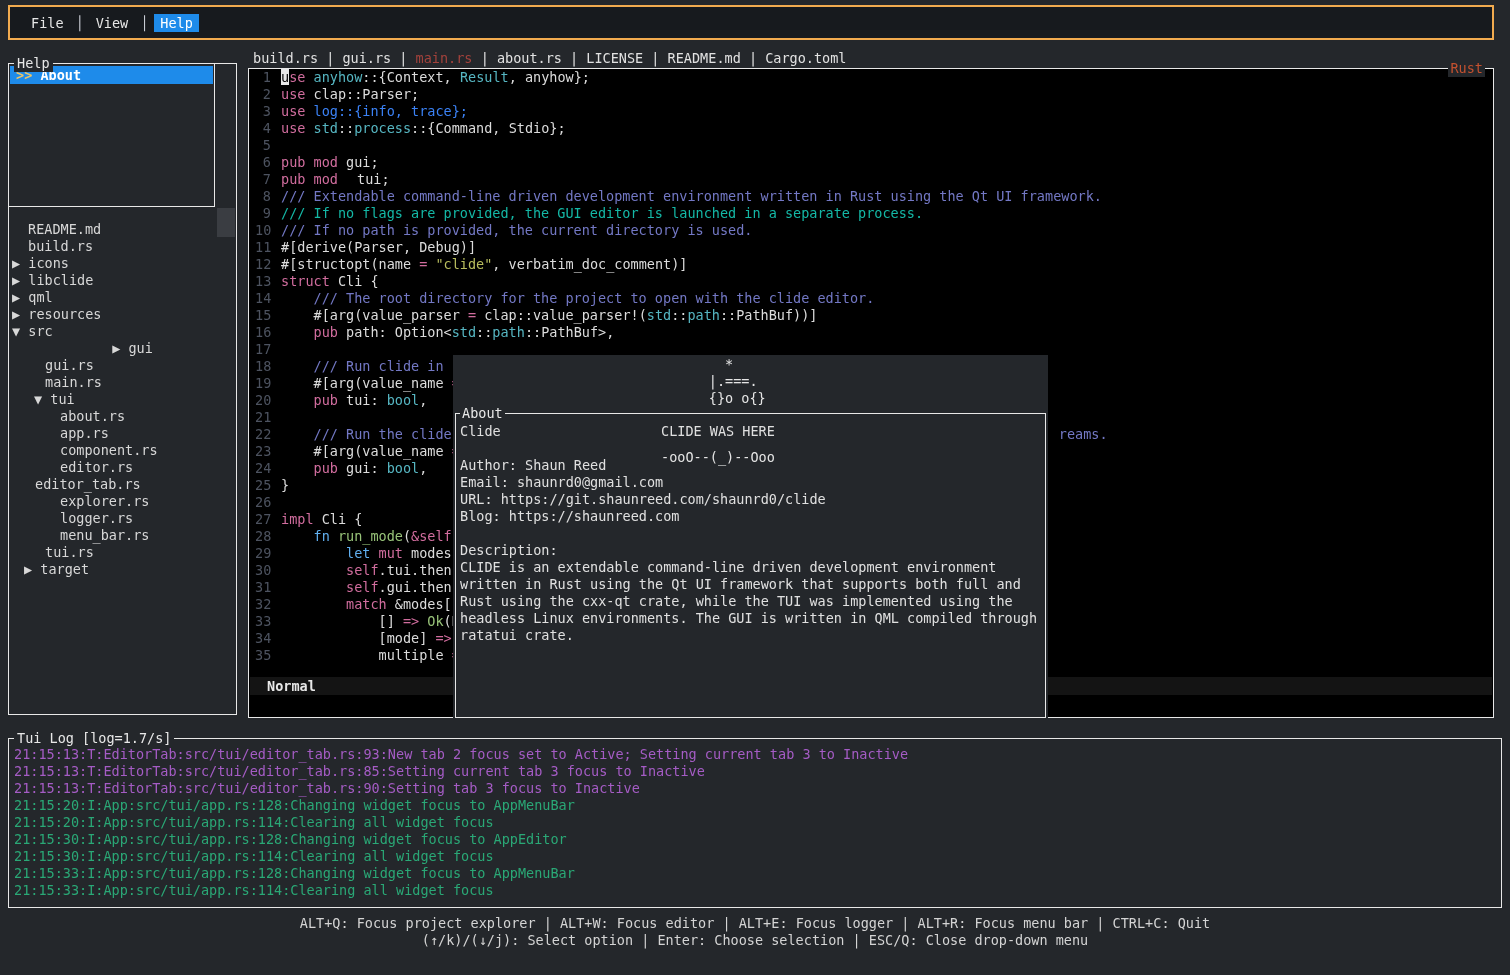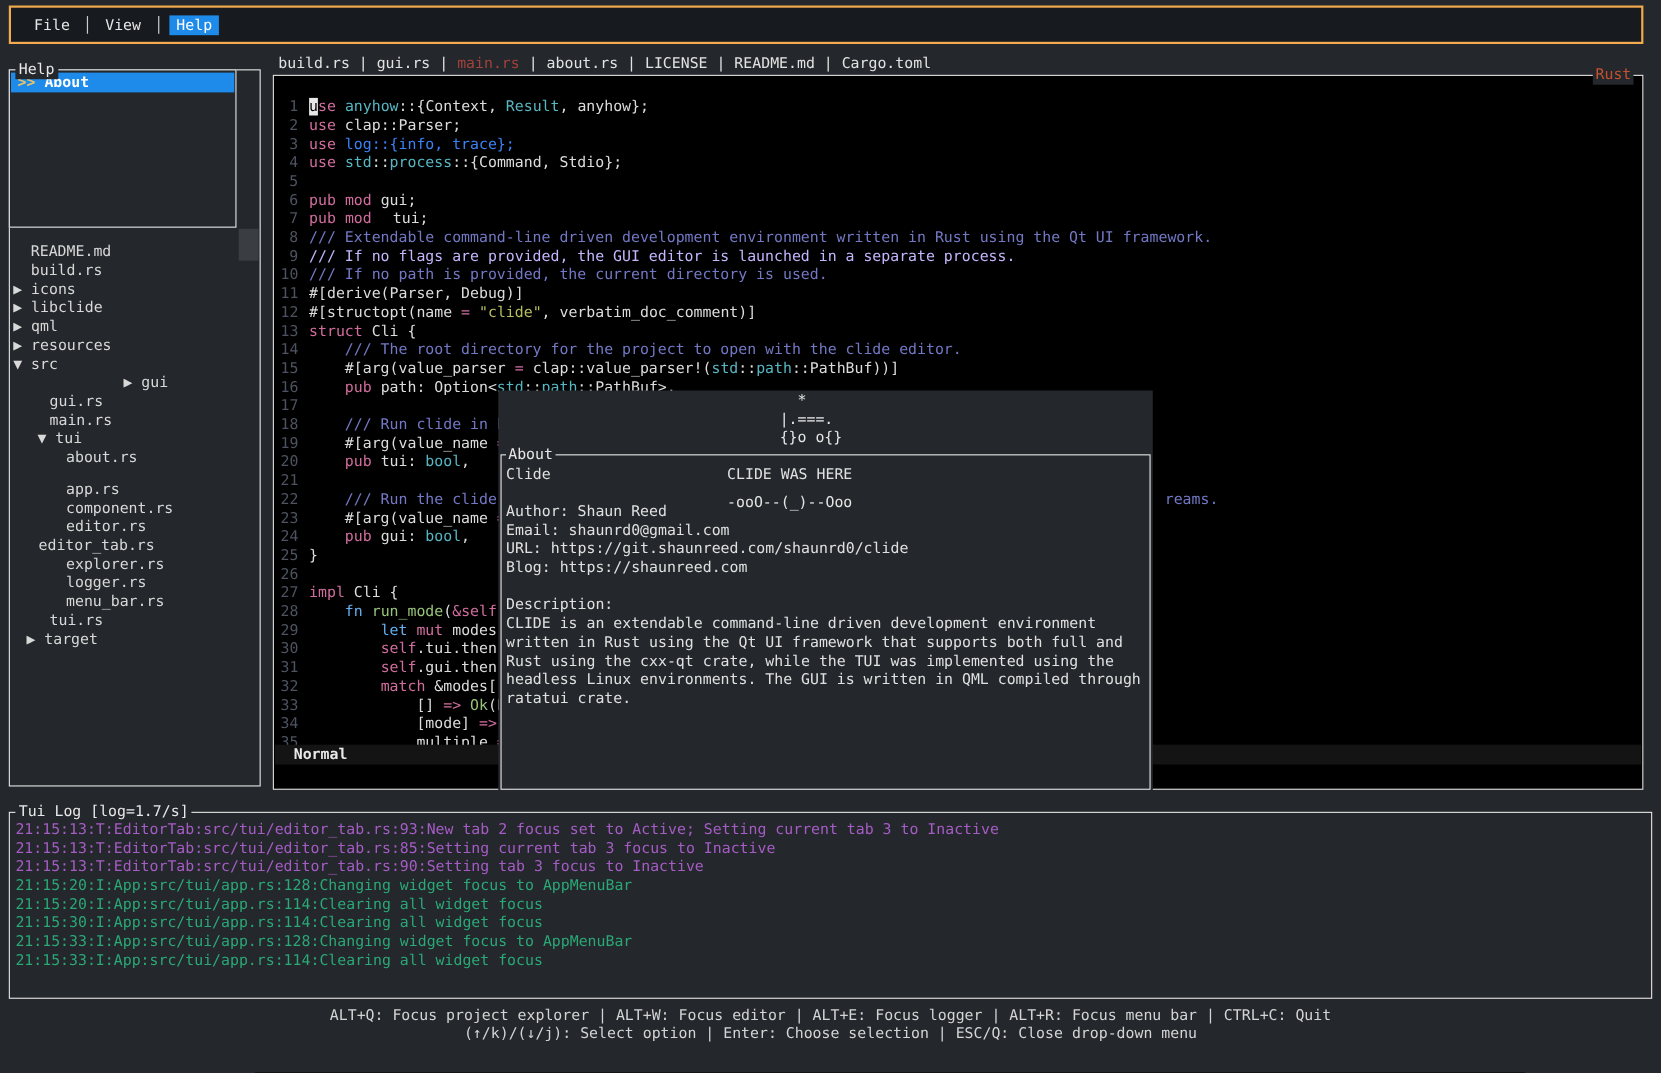--- a/index.html
+++ b/index.html
@@ -36,21 +36,21 @@
 
   
   .tabs{position:absolute;left:253px;top:50px;height:17px;line-height:17px;
         white-space:pre;color:#e2e2e2;}
   .tab.active{color:#a3423c;}
 
   
   .editor{left:248px;top:68px;width:1246px;height:650px;background:#000;}
   .editor-title{position:absolute;top:-9px;right:8px;background:#24272b;padding:0 2px;
                 color:#c4512f;height:17px;line-height:17px;}
-  .code{position:absolute;left:6px;top:20px;right:2px;}
+  .code{position:absolute;left:6px;top:0;right:2px;}
   .cline{height:17px;line-height:17px;white-space:pre;}
   .lnum{display:inline-block;width:16px;margin-right:10px;text-align:right;color:#4d5360;}
   .cursor{background:#e8e8e8;color:#000;}
   .gap{display:inline-block;}
   .statusline{position:absolute;left:1px;right:1px;top:608px;height:18px;line-height:18px;
               background:#141414;z-index:2;}
   .statusline span{margin-left:17px;font-weight:bold;color:#e8e8e8;}
 
   
   .dialog{position:absolute;left:453px;top:355px;width:595px;height:365px;
@@ -98,21 +98,21 @@
         <div class="tree-row" style="padding-left: 2px;"><span class="arrow">▶ </span><span>icons</span></div>
         <div class="tree-row" style="padding-left: 2px;"><span class="arrow">▶ </span><span>libclide</span></div>
         <div class="tree-row" style="padding-left: 2px;"><span class="arrow">▶ </span><span>qml</span></div>
         <div class="tree-row" style="padding-left: 2px;"><span class="arrow">▶ </span><span>resources</span></div>
         <div class="tree-row" style="padding-left: 2px;"><span class="arrow">▼ </span><span>src</span></div>
         <div class="tree-row" style="padding-left: 20px; text-align: center;"><span class="arrow">▶ </span><span>gui</span></div>
         <div class="tree-row" style="padding-left: 35px;"><span>gui.rs</span></div>
         <div class="tree-row" style="padding-left: 35px;"><span>main.rs</span></div>
         <div class="tree-row" style="padding-left: 24px;"><span class="arrow">▼ </span><span>tui</span></div>
         <div class="tree-row" style="padding-left: 50px;"><span>about.rs</span></div>
-        <div class="tree-row" style="padding-left: 50px; margin-top: 12px;"><span>app.rs</span></div>
+        <div class="tree-row" style="padding-left: 50px;"><span>app.rs</span></div>
         <div class="tree-row" style="padding-left: 50px;"><span>component.rs</span></div>
         <div class="tree-row" style="padding-left: 50px;"><span>editor.rs</span></div>
         <div class="tree-row" style="padding-left: 25px;"><span>editor_tab.rs</span></div>
         <div class="tree-row" style="padding-left: 50px;"><span>explorer.rs</span></div>
         <div class="tree-row" style="padding-left: 50px;"><span>logger.rs</span></div>
         <div class="tree-row" style="padding-left: 50px;"><span>menu_bar.rs</span></div>
         <div class="tree-row" style="padding-left: 35px;"><span>tui.rs</span></div>
         <div class="tree-row" style="padding-left: 14px;"><span class="arrow">▶ </span><span>target</span></div>
       </div>
     <div class="thumb"></div>
@@ -131,21 +131,21 @@
     <span class="editor-title">Rust</span>
     <div class="code">
         <div class="cline"><span class="lnum">1</span><span class="cursor">u</span><span style="color: rgb(209, 109, 158);">se</span><span style="color: rgb(220, 220, 220);"> </span><span style="color: rgb(86, 182, 194);">anyhow</span><span style="color: rgb(220, 220, 220);">::{Context, </span><span style="color: rgb(86, 182, 194);">Result</span><span style="color: rgb(220, 220, 220);">, anyhow};</span></div>
         <div class="cline"><span class="lnum">2</span><span style="color: rgb(209, 109, 158);">use</span><span style="color: rgb(220, 220, 220);"> clap::Parser;</span></div>
         <div class="cline"><span class="lnum">3</span><span style="color: rgb(209, 109, 158);">use</span><span style="color: #3b82f6;"> log::{info, trace};</span></div>
         <div class="cline"><span class="lnum">4</span><span style="color: rgb(209, 109, 158);">use</span><span style="color: rgb(220, 220, 220);"> </span><span style="color: rgb(86, 182, 194);">std</span><span style="color: rgb(220, 220, 220);">::</span><span style="color: rgb(86, 182, 194);">process</span><span style="color: rgb(220, 220, 220);">::{Command, Stdio};</span></div>
         <div class="cline"><span class="lnum">5</span></div>
         <div class="cline"><span class="lnum">6</span><span style="color: rgb(209, 109, 158);">pub</span><span style="color: rgb(220, 220, 220);"> </span><span style="color: rgb(209, 109, 158);">mod</span><span style="color: rgb(220, 220, 220);"> gui;</span></div>
         <div class="cline"><span class="lnum">7</span><span style="color: rgb(209, 109, 158);">pub</span><span style="color: rgb(220, 220, 220);"> </span><span style="color: rgb(209, 109, 158);">mod</span><span style="color: rgb(220, 220, 220); margin-left: 11px;"> tui;</span></div>
         <div class="cline"><span class="lnum">8</span><span style="color: rgb(115, 120, 197);">/// Extendable command-line driven development environment written in Rust using the Qt UI framework.</span></div>
-        <div class="cline"><span class="lnum">9</span><span style="color: #c4b5fd;">/// If no flags are provided, the GUI editor is launched in a separate process.</span></div>
+        <div class="cline"><span class="lnum">9</span><span style="color: #14b8a6;">/// If no flags are provided, the GUI editor is launched in a separate process.</span></div>
         <div class="cline"><span class="lnum">10</span><span style="color: rgb(115, 120, 197);">/// If no path is provided, the current directory is used.</span></div>
         <div class="cline"><span class="lnum">11</span><span style="color: rgb(220, 220, 220);">#[derive(Parser, Debug)]</span></div>
         <div class="cline"><span class="lnum">12</span><span style="color: rgb(220, 220, 220);">#[structopt(name </span><span style="color: rgb(209, 109, 158);">=</span><span style="color: rgb(220, 220, 220);"> </span><span style="color: rgb(184, 189, 94);">"clide"</span><span style="color: rgb(220, 220, 220);">, verbatim_doc_comment)]</span></div>
         <div class="cline"><span class="lnum">13</span><span style="color: rgb(209, 109, 158);">struct</span><span style="color: rgb(220, 220, 220);"> Cli {</span></div>
         <div class="cline"><span class="lnum">14</span><span style="color: rgb(115, 120, 197);">    /// The root directory for the project to open with the clide editor.</span></div>
         <div class="cline"><span class="lnum">15</span><span style="color: rgb(220, 220, 220);">    #[arg(value_parser </span><span style="color: rgb(209, 109, 158);">=</span><span style="color: rgb(220, 220, 220);"> clap::value_parser!(</span><span style="color: rgb(86, 182, 194);">std</span><span style="color: rgb(220, 220, 220);">::</span><span style="color: rgb(86, 182, 194);">path</span><span style="color: rgb(220, 220, 220);">::PathBuf))]</span></div>
         <div class="cline"><span class="lnum">16</span><span style="color: rgb(220, 220, 220);">    </span><span style="color: rgb(209, 109, 158);">pub</span><span style="color: rgb(220, 220, 220);"> path: Option&lt;</span><span style="color: rgb(86, 182, 194);">std</span><span style="color: rgb(220, 220, 220);">::</span><span style="color: rgb(86, 182, 194);">path</span><span style="color: rgb(220, 220, 220);">::PathBuf&gt;,</span></div>
         <div class="cline"><span class="lnum">17</span></div>
         <div class="cline"><span class="lnum">18</span><span style="color: rgb(115, 120, 197);">    /// Run clide in h</span></div>
         <div class="cline"><span class="lnum">19</span><span style="color: rgb(220, 220, 220);">    #[arg(value_name </span><span style="color: rgb(209, 109, 158);">=</span></div>
@@ -197,20 +197,21 @@
   </div>
 
   <div class="panel logpanel">
     <span class="panel-title">Tui Log [log=1.7/s]</span>
     <div class="log-lines">
         <div class="log-line log-trace">21:15:13:T:EditorTab:src/tui/editor_tab.rs:93:New tab 2 focus set to Active; Setting current tab 3 to Inactive</div>
         <div class="log-line log-trace">21:15:13:T:EditorTab:src/tui/editor_tab.rs:85:Setting current tab 3 focus to Inactive</div>
         <div class="log-line log-trace">21:15:13:T:EditorTab:src/tui/editor_tab.rs:90:Setting tab 3 focus to Inactive</div>
         <div class="log-line log-info">21:15:20:I:App:src/tui/app.rs:128:Changing widget focus to AppMenuBar</div>
         <div class="log-line log-info">21:15:20:I:App:src/tui/app.rs:114:Clearing all widget focus</div>
+        <div class="log-line log-info">21:15:30:I:App:src/tui/app.rs:128:Changing widget focus to AppEditor</div>
         <div class="log-line log-info">21:15:30:I:App:src/tui/app.rs:114:Clearing all widget focus</div>
         <div class="log-line log-info">21:15:33:I:App:src/tui/app.rs:128:Changing widget focus to AppMenuBar</div>
         <div class="log-line log-info">21:15:33:I:App:src/tui/app.rs:114:Clearing all widget focus</div>
       </div>
   </div>
 
   <div class="shortcutbar">
     <div>ALT+Q: Focus project explorer | ALT+W: Focus editor | ALT+E: Focus logger | ALT+R: Focus menu bar | CTRL+C: Quit</div>
     <div>(↑/k)/(↓/j): Select option | Enter: Choose selection | ESC/Q: Close drop-down menu</div>
   </div>

